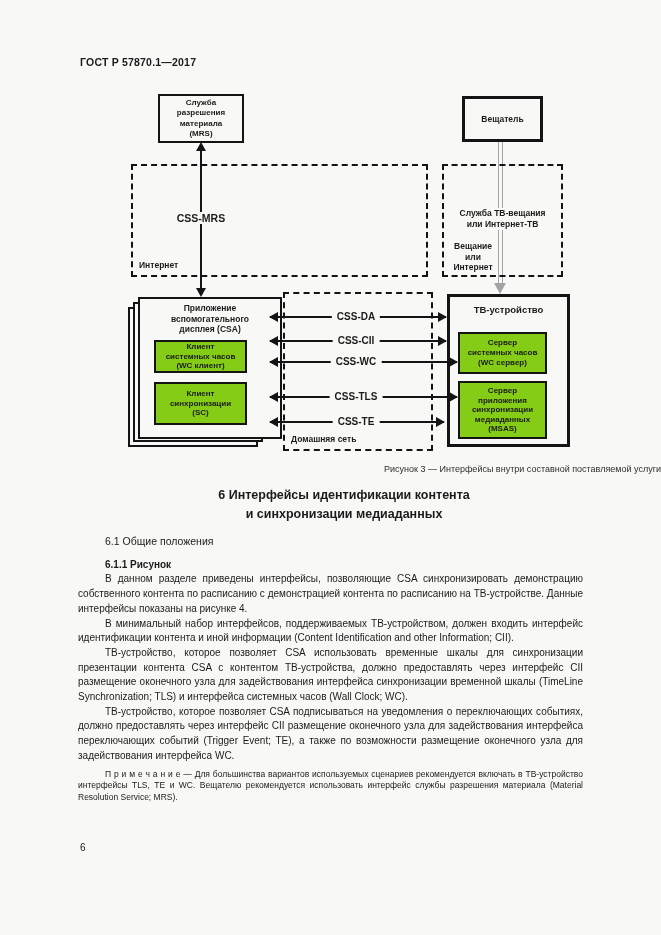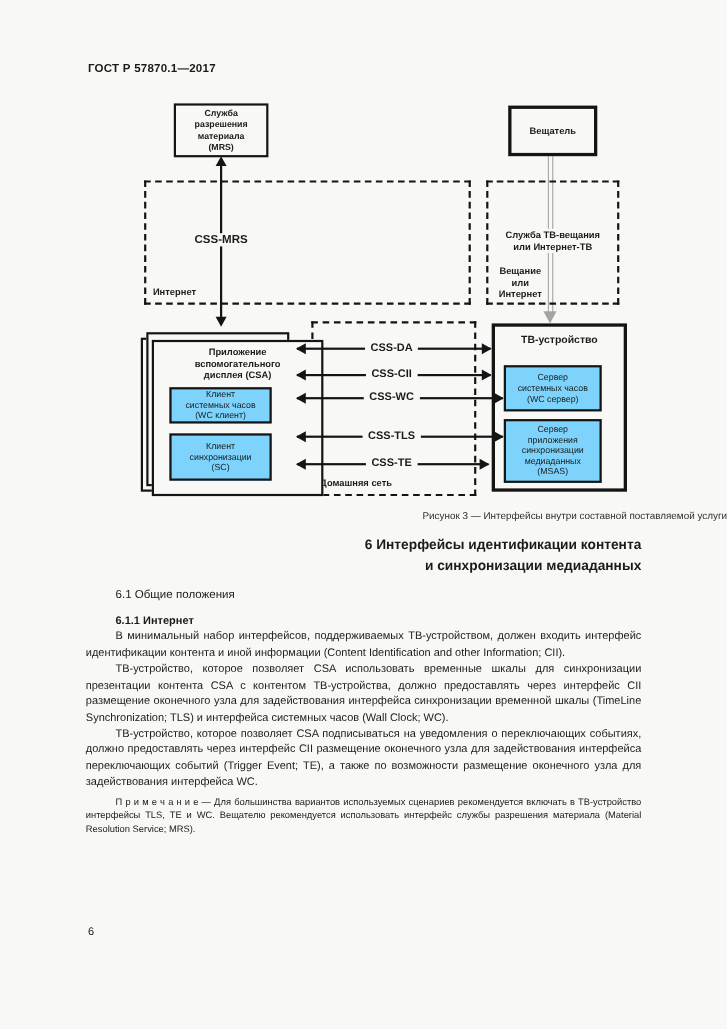--- a/index.html
+++ b/index.html
@@ -50,27 +50,27 @@
 
   
   #broadcast-line { position:absolute; left:498px; top:140px; width:5px; height:145px;
     border-left:1.5px solid #a4a4a4; border-right:1.5px solid #a4a4a4; z-index:1; }
   #broadcast-arrowhead { left:494px; top:283px; border-left:6.5px solid transparent; border-right:6.5px solid transparent; border-top:11px solid #a4a4a4; z-index:1; }
 
   
   .stack-layer { position:absolute; border:2px solid #141414; background:#f8f8f6; }
   #csa-layer1 { left:128px; top:307px; width:130px; height:140px; z-index:2; }
   #csa-layer2 { left:133px; top:302px; width:130px; height:140px; z-index:2; }
-  #csa-main { position:absolute; left:138px; top:309px; width:156px; height:142px;
+  #csa-main { position:absolute; left:138px; top:297px; width:144px; height:142px;
     border:2.5px solid #141414; background:#f8f8f6; z-index:3;padding-left:12px; }
   #csa-title { position:absolute; left:0; right:0; top:4px; text-align:center;
     font-weight:bold; font-size:8.5px; line-height:10.5px; white-space:pre-line; }
-  .inner-box { position:absolute; border:2px solid #141414; background:#7dd3fc;
+  .inner-box { position:absolute; border:2px solid #141414; background:#84cc16;
     display:flex; align-items:center; justify-content:center; text-align:center;
-    font-weight:normal; font-size:8px; line-height:9.8px; white-space:pre-line; }
+    font-weight:bold; font-size:8px; line-height:9.8px; white-space:pre-line; }
   #wc-client-box { left:14px; top:41px; width:93px; height:33px; }
   #sc-client-box { left:14px; top:83px; width:93px; height:43px; }
 
   
   #tv-box { position:absolute; left:447px; top:294px; width:123px; height:153px;
     border:3px solid #141414; background:#f8f8f6; z-index:3; }
   #tv-title { position:absolute; left:0; right:0; top:7px; text-align:center; font-weight:bold; font-size:9.5px; }
   #wc-server-box { left:8px; top:35px; width:89px; height:42px; border-width:2.5px; }
   #msas-box { left:8px; top:84px; width:89px; height:58px; border-width:2.5px; line-height:9.6px; }
 
@@ -84,21 +84,21 @@
   .ah-left, .ah-right { position:absolute; width:0; height:0; top:-4px; }
   .ah-left  { left:-1px;  border-top:5px solid transparent; border-bottom:5px solid transparent; border-right:9px solid #141414; }
   .ah-right { right:-1px; border-top:5px solid transparent; border-bottom:5px solid transparent; border-left:9px solid #141414; }
   .if-label { position:absolute; left:86px; top:-6px; transform:translateX(-50%);
     background:#f8f8f6; padding:0 5px; font-weight:bold; font-size:10px; line-height:13px; white-space:nowrap; }
 
   .figure-caption { position:absolute; left:0; right:0; top:464px; text-align:right; font-size:9px; color:#2e2e2e; }
 
   
   .text-flow { position:absolute; left:78px; top:486px; width:505px; font-size:10px; line-height:14.7px; text-align:justify; }
-  .h-section { font-size:12.5px; font-weight:bold; line-height:18.5px; margin:0 0 11px 27px; white-space:pre-line; text-align:right; }
+  .h-section { font-size:12.5px; font-weight:bold; line-height:18.5px; margin:0 0 11px 27px; white-space:pre-line; text-align:center; }
   .h-sub { font-size:10.5px; font-weight:normal; margin:0 0 9px 27px; text-align:left; }
   .h-clause { font-size:10px; font-weight:bold; margin-left:27px; text-align:left; }
   .text-flow p { text-indent:27px; }
   .note { font-size:8.5px; line-height:11.8px; margin-top:5px; text-indent:27px; }
 </style>
 </head>
 <body>
 
 <div class="page">
 
@@ -186,21 +186,22 @@
       <span class="if-label">CSS-TE</span>
     </div>
 
     <div class="figure-caption">Рисунок 3 — Интерфейсы внутри составной поставляемой услуги</div>
   </div>
 
   <div class="text-flow">
     <div class="h-section">6  Интерфейсы идентификации контента
 и синхронизации медиаданных</div>
     <div class="h-sub">6.1  Общие положения</div>
-    <div class="h-clause">6.1.1  Интернет</div>
+    <div class="h-clause">6.1.1  Рисунок</div>
+    <p>В данном разделе приведены интерфейсы, позволяющие CSA синхронизировать демонстрацию собственного контента по расписанию с демонстрацией контента по расписанию на ТВ-устройстве. Данные интерфейсы показаны на рисунке 4.</p>
     <p>В минимальный набор интерфейсов, поддерживаемых ТВ-устройством, должен входить интерфейс идентификации контента и иной информации (Content Identification and other Information; CII).</p>
     <p>ТВ-устройство, которое позволяет CSA использовать временные шкалы для синхронизации презентации контента CSA с контентом ТВ-устройства, должно предоставлять через интерфейс CII размещение оконечного узла для задействования интерфейса синхронизации временной шкалы (TimeLine Synchronization; TLS) и интерфейса системных часов (Wall Clock; WC).</p>
     <p>ТВ-устройство, которое позволяет CSA подписываться на уведомления о переключающих событиях, должно предоставлять через интерфейс CII размещение оконечного узла для задействования интерфейса переключающих событий (Trigger Event; TE), а также по возможности размещение оконечного узла для задействования интерфейса WC.</p>
     <p class="note">П р и м е ч а н и е  — Для большинства вариантов используемых сценариев рекомендуется включать в ТВ-устройство интерфейсы TLS, ТЕ и WC. Вещателю рекомендуется использовать интерфейс службы разрешения материала (Material Resolution Service; MRS).</p>
   </div>
 
   <div class="page-number">6</div>
 </div>
 
 </body></html>

